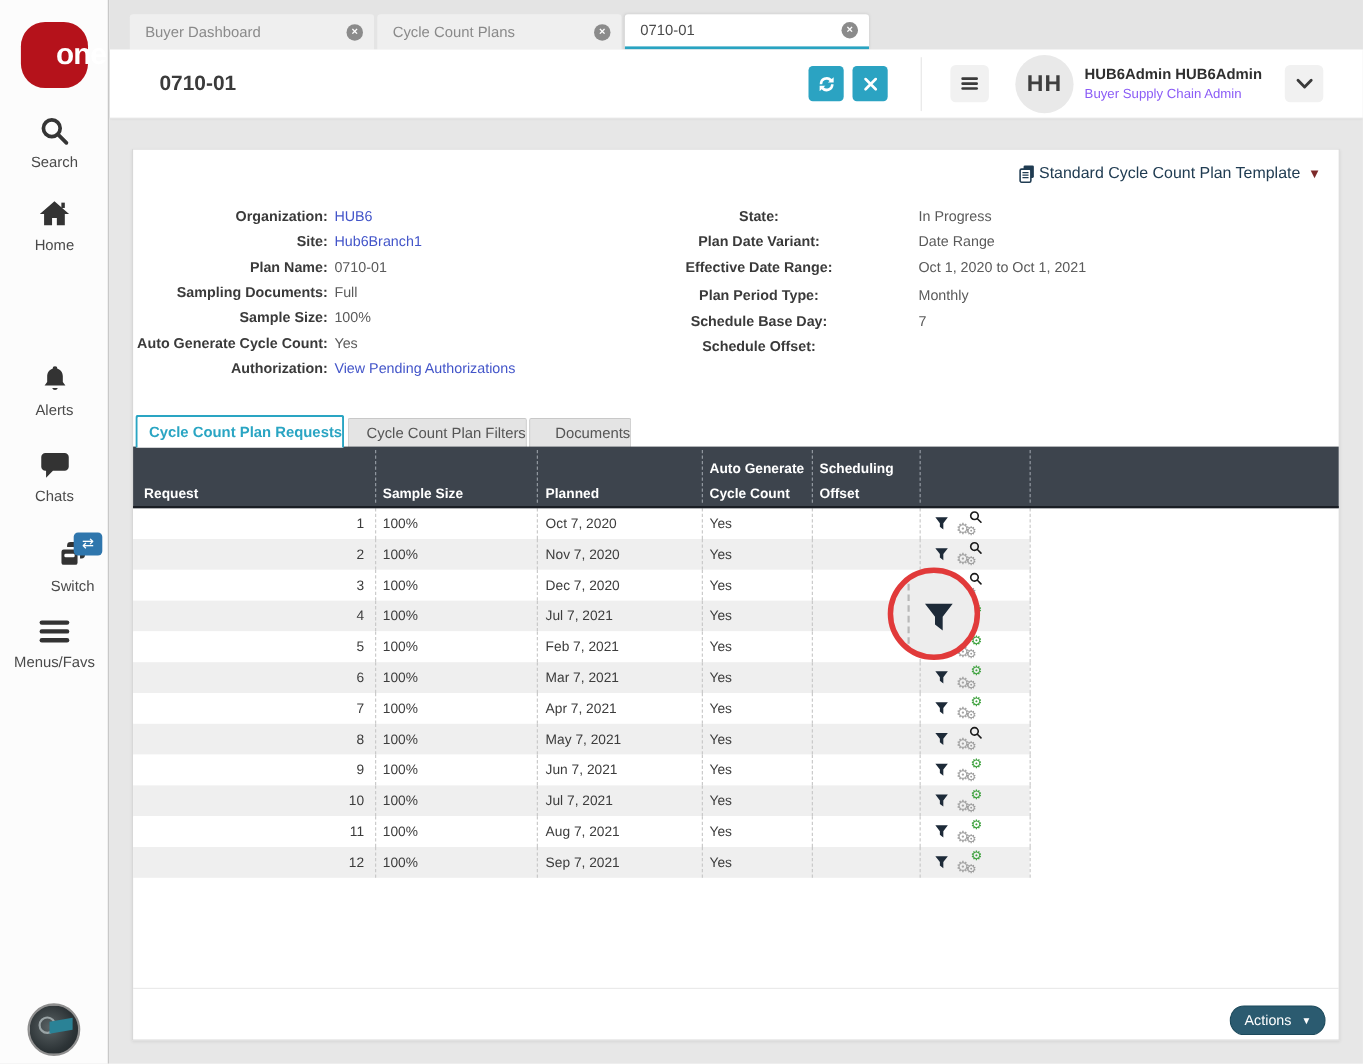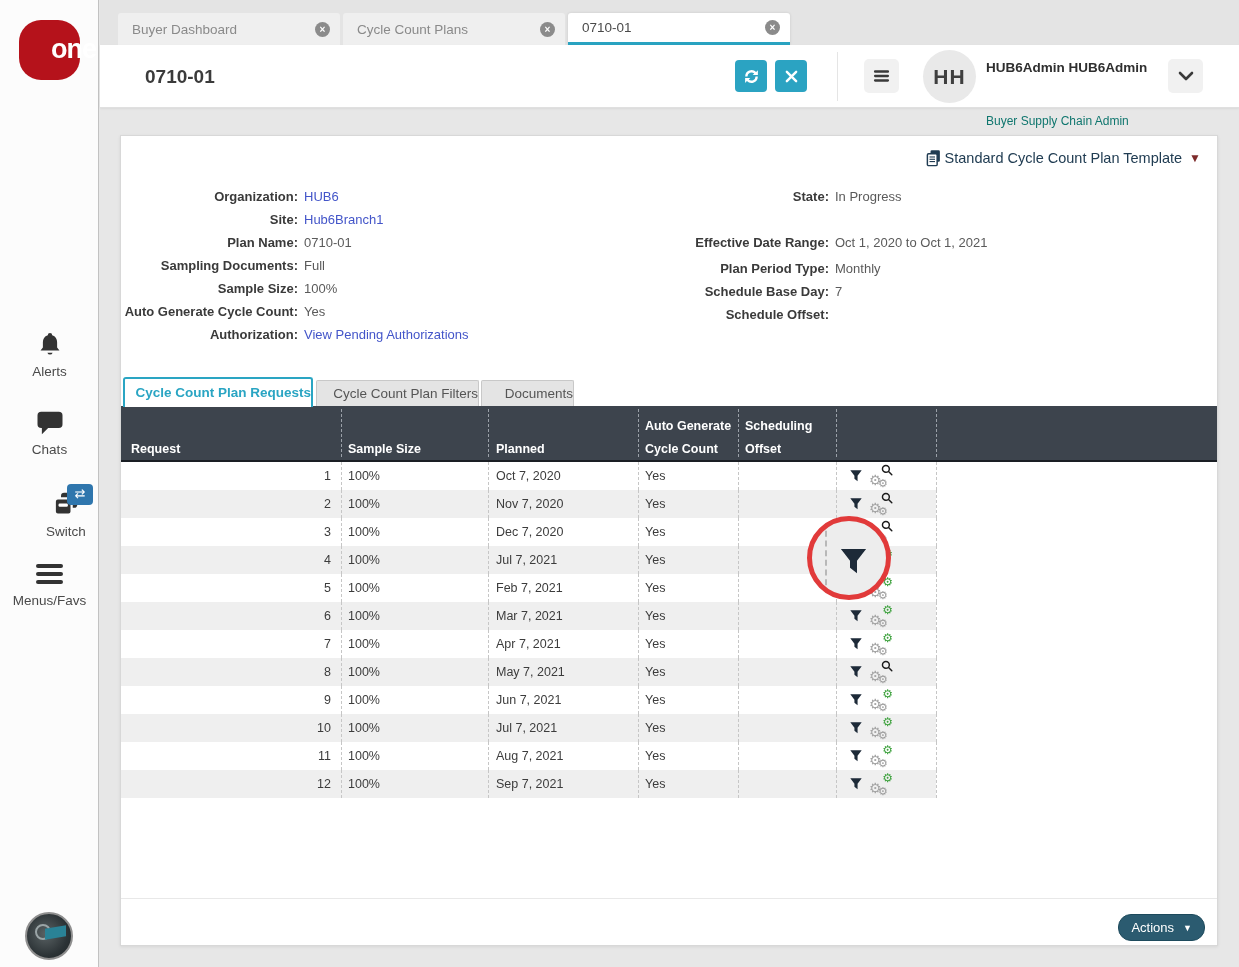--- a/index.html
+++ b/index.html
@@ -35,34 +35,34 @@
   
   .band { position:absolute; left:100px; top:45px; width:1139px; height:63px; background:#fff; border-bottom:1px solid #e0e0e0; box-shadow:0 1px 2px rgba(0,0,0,.06); }
   .band-title { position:absolute; left:45px; top:0; line-height:63px; font-size:19px; font-weight:bold; color:#3b3b3b; }
   .sq-btn { position:absolute; width:32px; height:32px; top:15px; background:#2ba3c2; border:none; border-radius:4px; cursor:pointer; display:flex; align-items:center; justify-content:center; }
   .b-refresh { left:635px; } .b-close { left:675px; }
   .band-divider { position:absolute; left:737px; top:7px; width:1px; height:49px; background:#e5e5e5; }
   .gray-btn { position:absolute; width:35px; height:34px; top:14px; background:#f1f1f1; border:none; border-radius:5px; cursor:pointer; display:flex; align-items:center; justify-content:center; }
   .b-menu { left:764px; } .b-usermenu { left:1068px; }
   .avatar { position:absolute; left:823px; top:5px; width:53px; height:53px; border-radius:50%; background:#e9e9e9; text-align:center; line-height:53px; font-size:21px; font-weight:600; color:#3f3f3f; letter-spacing:1px; cursor:pointer; }
   .uname { position:absolute; left:886px; top:15px; font-size:13.5px; font-weight:bold; color:#2f2f2f; white-space:nowrap; }
-  .urole { position:absolute; left:886px; top:33px; font-size:12px; color:#0f766e; white-space:nowrap;margin-top:36px; }
+  .urole { position:absolute; left:886px; top:33px; font-size:12px; color:#8b5cf6; white-space:nowrap; }
   
   .card { position:absolute; left:120px; top:135px; width:1098px; height:811px; background:#fff; border:1px solid #d8d8d8; box-shadow:0 1px 3px rgba(0,0,0,.08); }
   .tpl-select { position:absolute; top:13px; right:16px; display:flex; align-items:center; cursor:pointer; }
   .tpl-select .tpl-label { font-size:14.5px; color:#203c52; margin-left:3px; }
   .tpl-caret { color:#7d2a2a; font-size:12px; margin-left:7px; }
   
   .drow { position:absolute; font-size:13px; white-space:nowrap; }
   .dlabel { display:inline-block; text-align:right; font-weight:bold; color:#3a3a3a; }
   .dlabel::after { content:":"; }
   .dvalue { margin-left:6px; color:#5a5a5a; }
   .dvalue.link { color:#4355c9; cursor:pointer; }
   .drow-l { left:0; } .drow-l .dlabel { width:177px; }
-  .drow-r { left:430px; } .drow-r .dlabel { width:278px; }
+  .drow-r { left:430px; } .drow-r .dlabel { width:278px;text-align:center; }
   
   .stabs { position:absolute; left:2px; top:241px; height:30px; }
   .stab { position:absolute; text-align:right; font-size:13.5px; cursor:pointer; white-space:nowrap; }
   .stab.active { left:0; width:190px; height:30px; line-height:27px; background:#fff; border:2px solid #2aa5c3; border-bottom:none; border-radius:3px 3px 0 0; color:#2aa5c3; font-weight:bold; z-index:3; }
   .stab.plain { top:3px; height:27px; line-height:26px; background:#e4e4e4; border:1px solid #c8c8c8; border-bottom:none; border-radius:2px 2px 0 0; color:#555; }
   .st2 { left:193px; width:163px; } .st3 { left:358px; width:93px; }
   
   .thead { position:absolute; left:0; top:270px; width:1096px; height:56px; background:#3d444d; border-bottom:2px solid #1a1e24; z-index:1; }
   .hcell { position:absolute; color:#fff; font-size:12.5px; font-weight:bold; white-space:nowrap; }
   .thead .sep, .trow .sep { position:absolute; top:3px; bottom:3px; width:0; border-left:1px dashed #9aa0a8; }
@@ -90,21 +90,39 @@
   .cfooter { position:absolute; left:0; top:762px; width:1096px; height:48px; border-top:1px solid #e8e8e8; }
   .actions-btn { position:absolute; right:12px; top:15px; height:27px; padding:0 12px; background:#2b5b70; border:1px solid #1d4a5c; border-radius:13px; color:#fff; font-size:13px; cursor:pointer; display:flex; align-items:center; }
   .actions-btn .caret { font-size:9px; margin-left:9px; }
 </style>
 </head>
 <body>
 
 <div class="sidebar">
   <div class="logo">one</div>
 
-
+  <div class="nav-item ni-search">
+    <span class="nav-ico">
+      <svg width="29" height="30" viewBox="0 0 24 24">
+          <circle cx="10" cy="10" r="6.3" fill="none" stroke="#353535" stroke-width="2.8"></circle>
+          <line x1="14.8" y1="14.8" x2="21" y2="21" stroke="#353535" stroke-width="2.8" stroke-linecap="round"></line>
+        </svg>
+    </span>
+    <span class="nav-label">Search</span>
+  </div>
+
+  <div class="nav-item ni-home">
+    <span class="nav-ico">
+      <svg width="31" height="29" viewBox="0 0 24 24">
+          <path d="M12 2.5 L1 12 h3.2 v8.5 h6 v-5.5 h3.6 v5.5 h6 V12 H23 Z" fill="#333"></path>
+          <rect x="17.2" y="3.5" width="2.6" height="4" fill="#333"></rect>
+        </svg>
+    </span>
+    <span class="nav-label">Home</span>
+  </div>
 
 
   <div class="nav-item ni-alerts">
     <span class="nav-ico">
       <svg width="28" height="30" viewBox="0 0 24 24">
           <path d="M12 2.6 a1.9 1.9 0 0 1 1.9 1.9 c2.9 .9 4.2 3.4 4.2 6 v4.4 l2 2.6 H3.9 l2-2.6 v-4.4 c0-2.6 1.3-5.1 4.2-6 A1.9 1.9 0 0 1 12 2.6 Z" fill="#333"></path>
           <path d="M9.8 19.4 a2.3 2.3 0 0 0 4.4 0 Z" fill="#333"></path>
         </svg>
     </span>
     <span class="nav-label">Alerts</span>
@@ -209,20 +227,21 @@
 
   <div class="drow drow-l" style="top:53px"><span class="dlabel">Organization</span><span class="dvalue link">HUB6</span></div>
   <div class="drow drow-l" style="top:76px"><span class="dlabel">Site</span><span class="dvalue link">Hub6Branch1</span></div>
   <div class="drow drow-l" style="top:99px"><span class="dlabel">Plan Name</span><span class="dvalue">0710-01</span></div>
   <div class="drow drow-l" style="top:122px"><span class="dlabel">Sampling Documents</span><span class="dvalue">Full</span></div>
   <div class="drow drow-l" style="top:145px"><span class="dlabel">Sample Size</span><span class="dvalue">100%</span></div>
   <div class="drow drow-l" style="top:168px"><span class="dlabel">Auto Generate Cycle Count</span><span class="dvalue">Yes</span></div>
   <div class="drow drow-l" style="top:191px"><span class="dlabel">Authorization</span><span class="dvalue link">View Pending Authorizations</span></div>
 
   <div class="drow drow-r" style="top:53px"><span class="dlabel">State</span><span class="dvalue">In Progress</span></div>
+  <div class="drow drow-r" style="top:76px"><span class="dlabel">Plan Date Variant</span><span class="dvalue">Date Range</span></div>
   <div class="drow drow-r" style="top:99px"><span class="dlabel">Effective Date Range</span><span class="dvalue">Oct 1, 2020 to Oct 1, 2021</span></div>
   <div class="drow drow-r" style="top:125px"><span class="dlabel">Plan Period Type</span><span class="dvalue">Monthly</span></div>
   <div class="drow drow-r" style="top:148px"><span class="dlabel">Schedule Base Day</span><span class="dvalue">7</span></div>
   <div class="drow drow-r" style="top:171px"><span class="dlabel">Schedule Offset</span><span class="dvalue"></span></div>
 
   <div class="stabs">
     <div class="stab active">Cycle Count Plan Requests</div>
     <div class="stab plain st2">Cycle Count Plan Filters</div>
     <div class="stab plain st3">Documents</div>
   </div>

